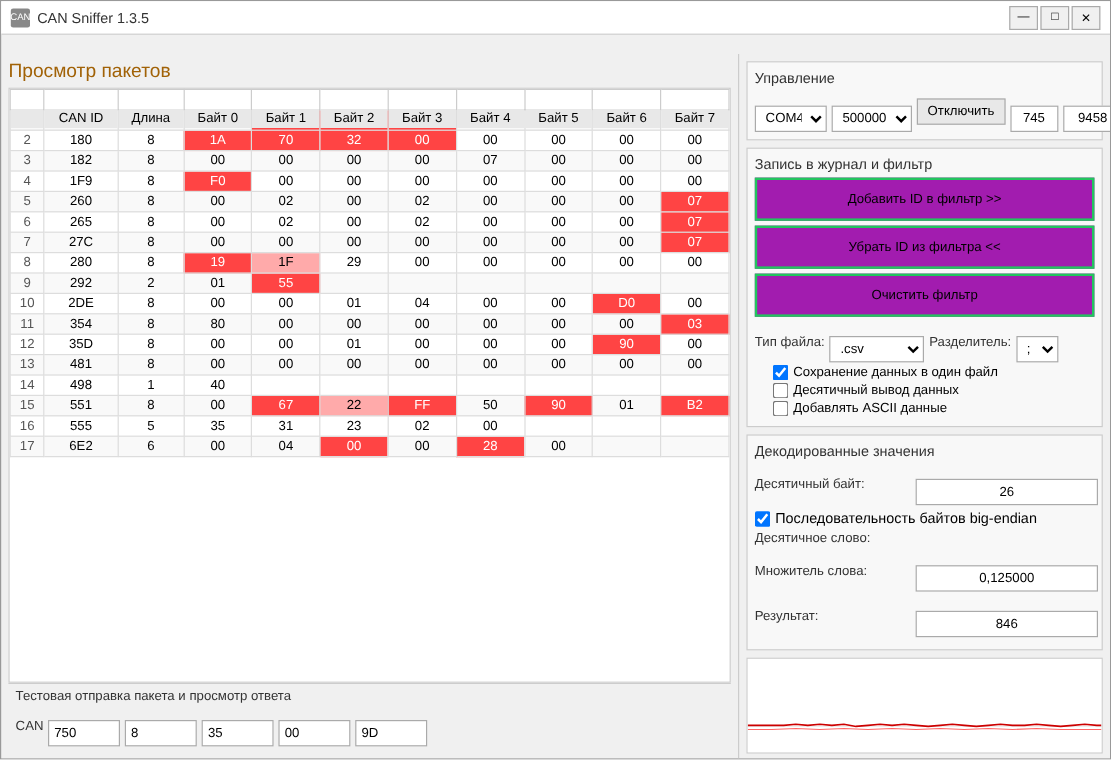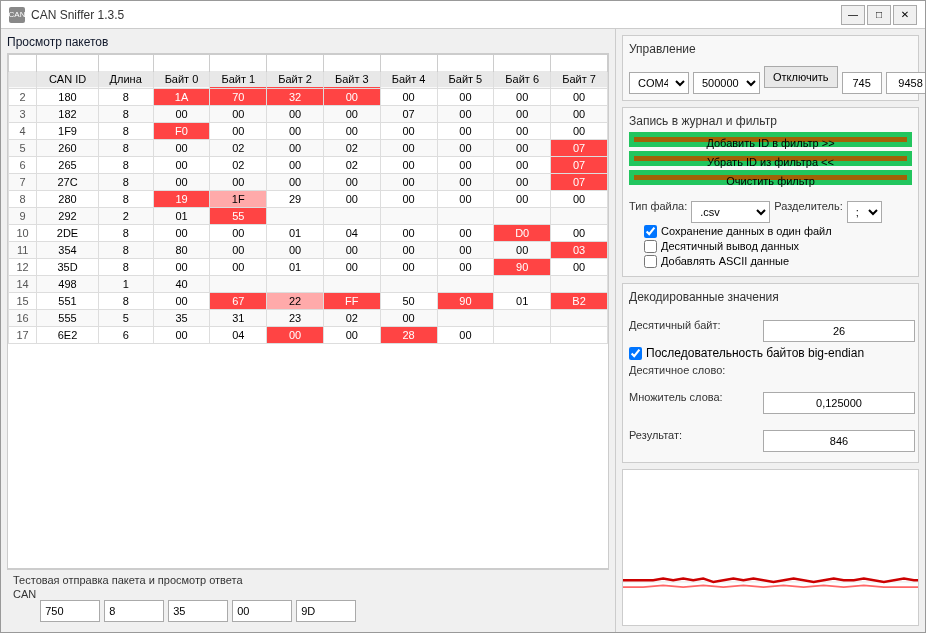--- a/index.html
+++ b/index.html
@@ -11,20 +11,21 @@
       height: 633px;
       overflow: hidden;
     }
     .window {
       width: 926px;
       height: 633px;
       background: #f0f0f0;
       border: 1px solid #999;
       display: flex;
       flex-direction: column;
+      gap: 16px;
     }
     .title-bar {
       background: #fff;
       border-bottom: 1px solid #ccc;
       padding: 4px 8px;
       display: flex;
       align-items: center;
       justify-content: space-between;
       height: 28px;
     }
@@ -67,23 +68,23 @@
       overflow: hidden;
     }
     .left-panel {
       flex: 1;
       display: flex;
       flex-direction: column;
       padding: 6px;
       overflow: hidden;
     }
     .panel-title {
-      font-size: 12px;
+      font-size: 16px;
       margin-bottom: 4px;
-      color: #0f172a;
+      color: #a16207;
     }
     .table-container {
       flex: 1;
       overflow: auto;
       border: 1px solid #ccc;
       background: white;
     }
     table {
       border-collapse: collapse;
       width: 100%;
@@ -117,20 +118,21 @@
     .row-num { color: #555; }
     .bottom-panel {
       padding: 4px 6px;
       border-top: 1px solid #ccc;
       background: #f0f0f0;
       font-size: 11px;
       color: #333;
     }
     .bottom-row {
       display: flex;
+      align-items: center;
       gap: 4px;
     }
     .bottom-input {
       width: 60px;
       height: 18px;
       border: 1px solid #aaa;
       font-size: 11px;
       padding: 0 2px;
     }
     
@@ -176,23 +178,23 @@
       cursor: pointer;
       white-space: nowrap;
     }
     .record-section {
       background: #f8f8f8;
       border: 1px solid #ccc;
       padding: 6px;
     }
     .full-btn {
       width: 100%;
-      height: 15px;
-      border: 5px solid #22c55e;
-      background: #a16207;
+      height: 36px;
+      border: 2px solid #22c55e;
+      background: #a21caf;
       font-size: 11px;
       cursor: pointer;
       margin-bottom: 4px;
       text-align: center;
     }
     .file-row {
       display: flex;
       align-items: center;
       gap: 4px;
     }
@@ -439,20 +441,33 @@
                 <td>00</td>
                 <td>00</td>
                 <td>01</td>
                 <td>00</td>
                 <td>00</td>
                 <td>00</td>
                 <td class="cell-red">90</td>
                 <td>00</td>
               </tr>
               <tr>
+                <td class="row-num">13</td>
+                <td>481</td>
+                <td>8</td>
+                <td>00</td>
+                <td>00</td>
+                <td>00</td>
+                <td>00</td>
+                <td>00</td>
+                <td>00</td>
+                <td>00</td>
+                <td>00</td>
+              </tr>
+              <tr>
                 <td class="row-num">14</td>
                 <td>498</td>
                 <td>1</td>
                 <td>40</td>
                 <td></td>
                 <td></td>
                 <td></td>
                 <td></td>
                 <td></td>
                 <td></td>

